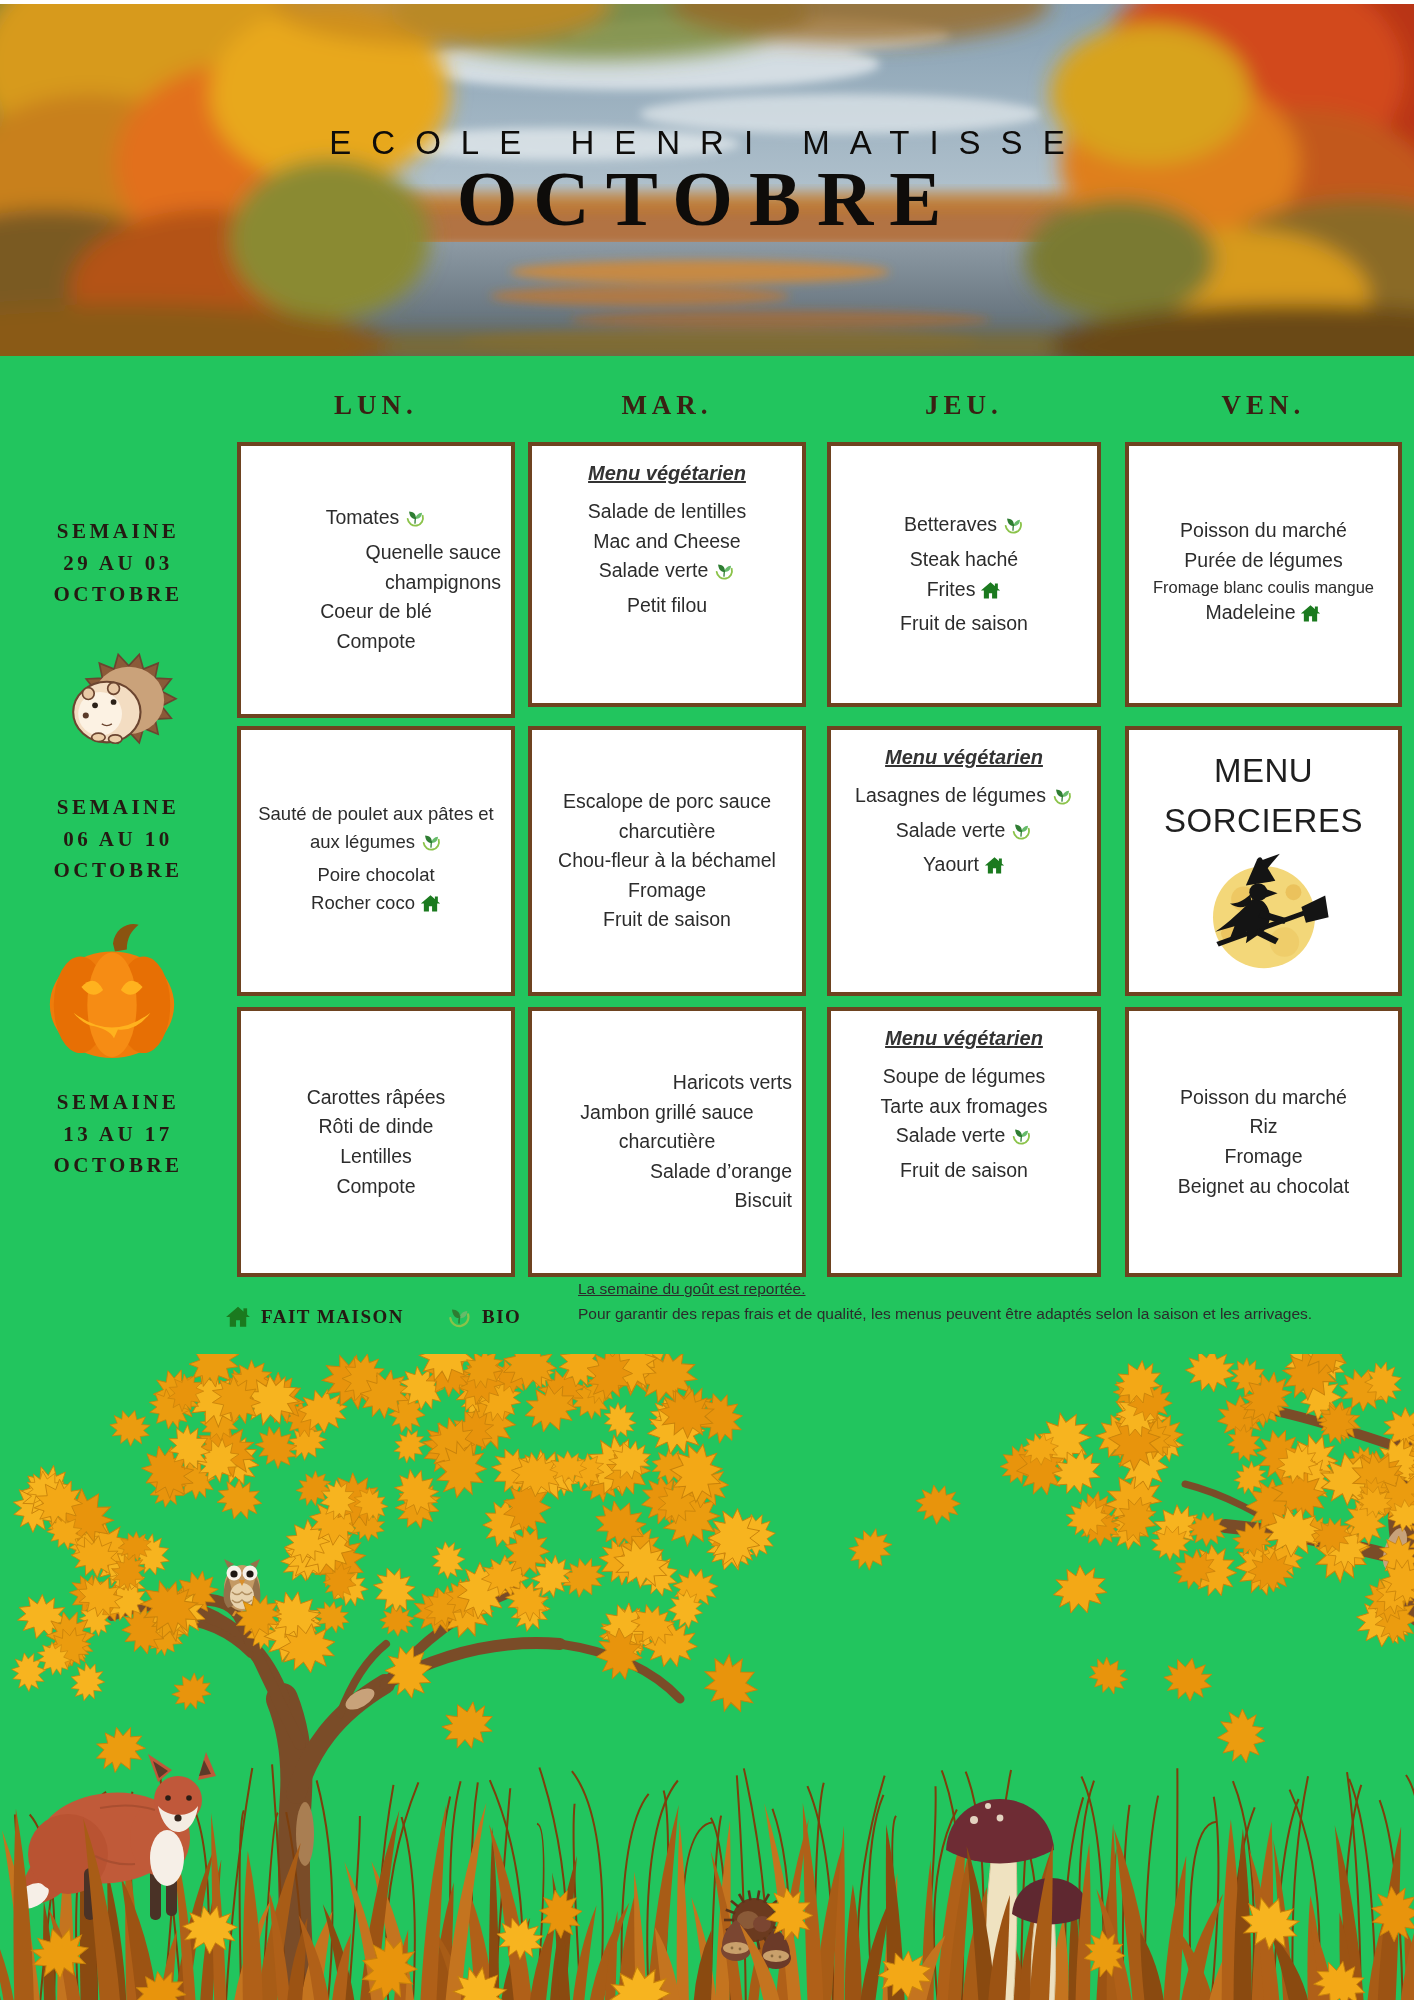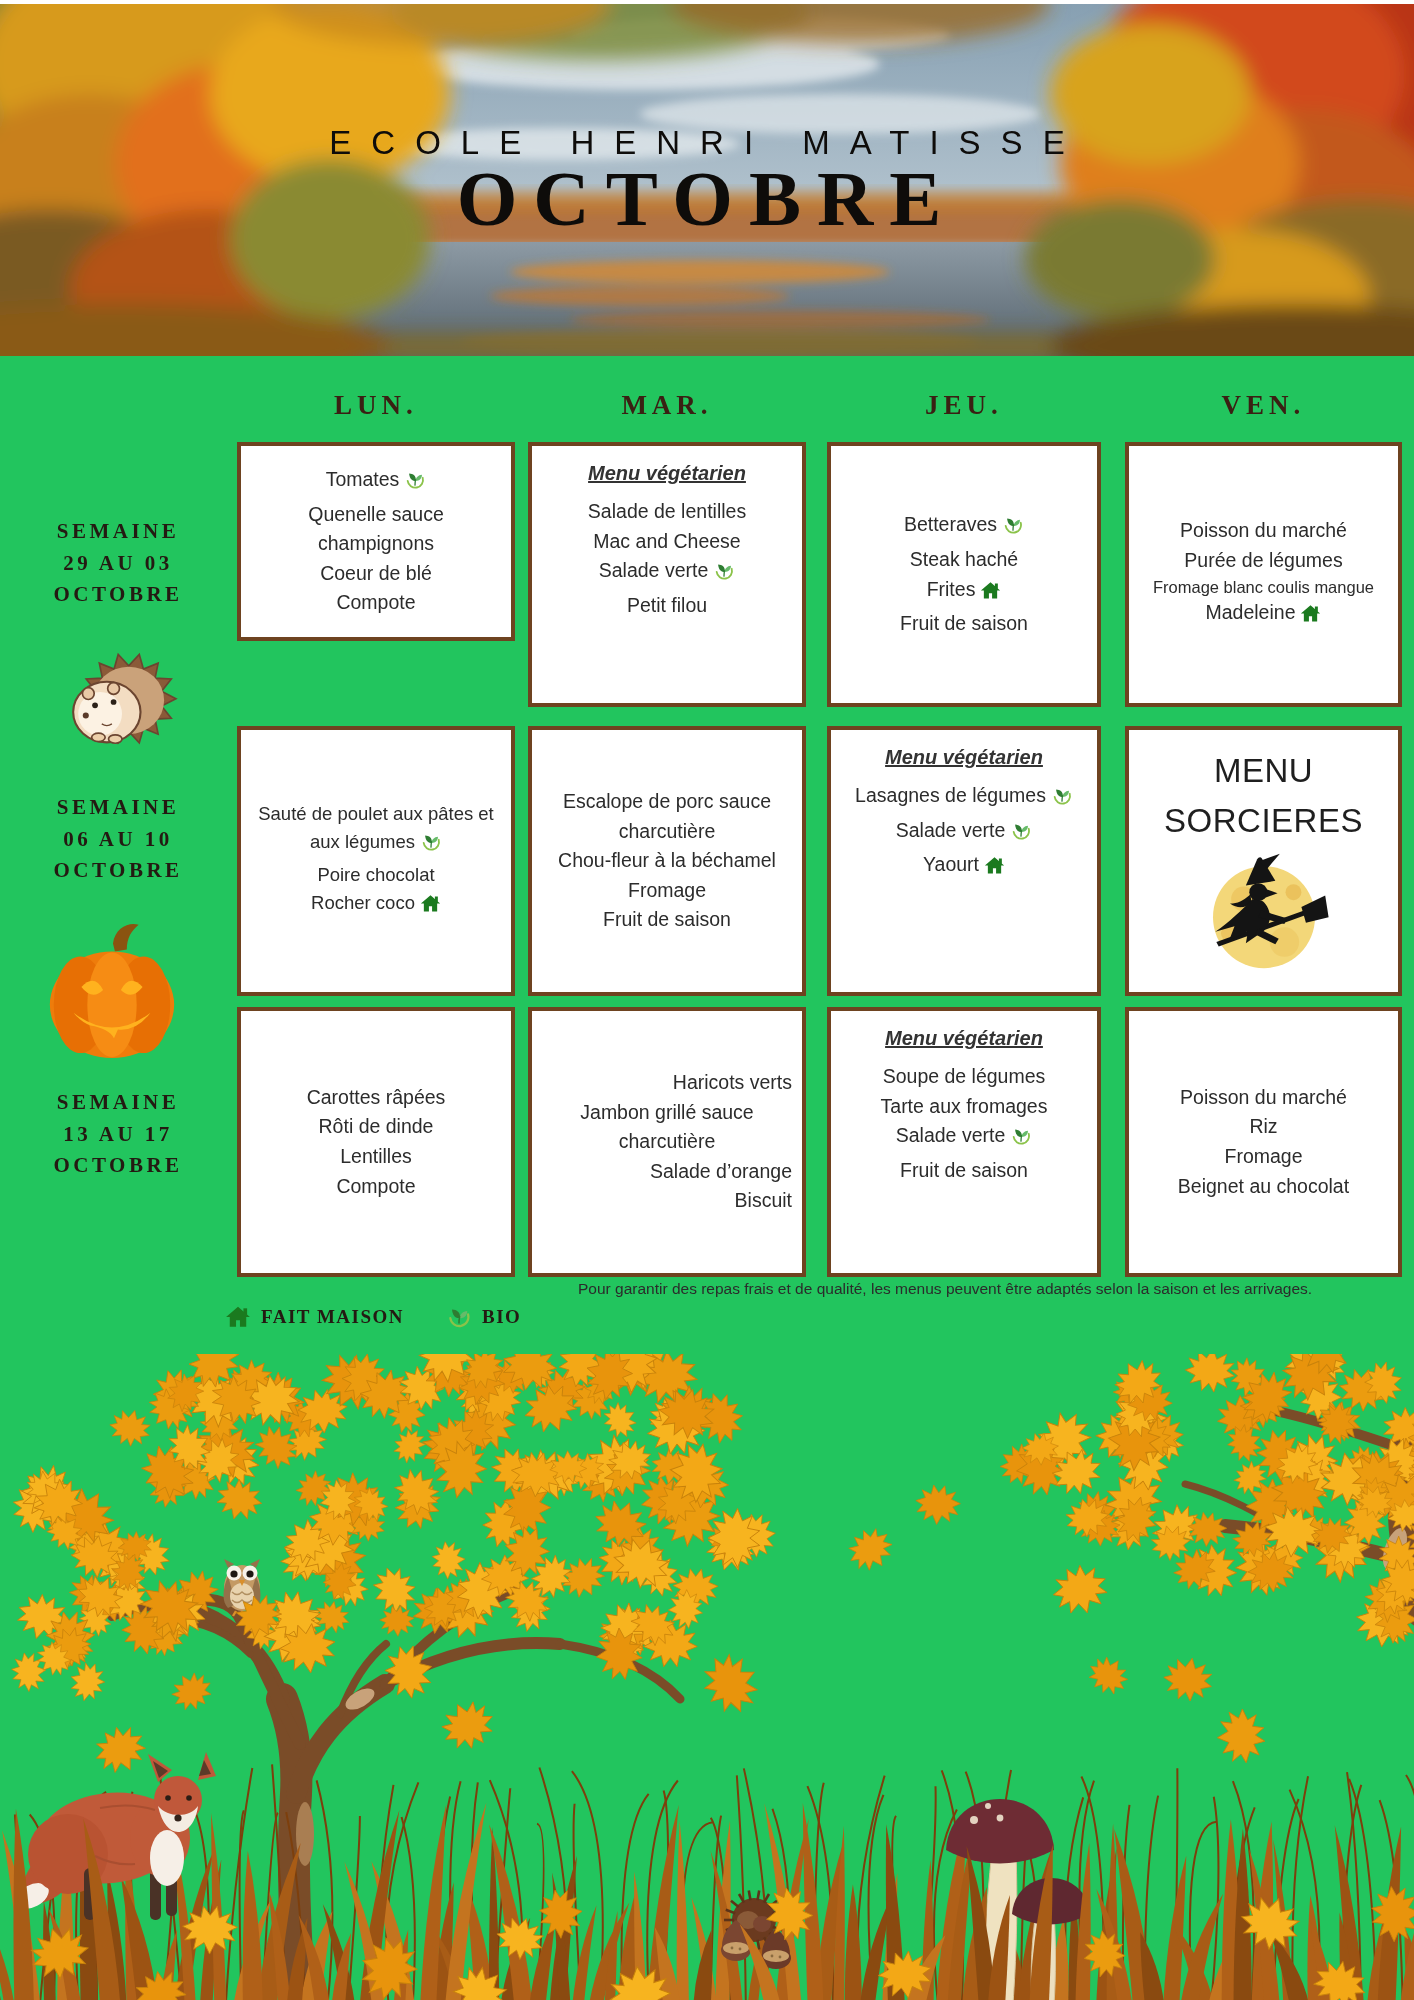--- a/index.html
+++ b/index.html
@@ -135,21 +135,21 @@
         <div>06 AU 10</div>
         <div>OCTOBRE</div>
       </div>
       <div class="week-label" style="top: 1083px;">
         <div>SEMAINE</div>
         <div>13 AU 17</div>
         <div>OCTOBRE</div>
       </div>
     </div>
   <div id="grid-cells">
-      <div class="cell" style="left: 237px; top: 438px; width: 278px; height: 199px;">
+      <div class="cell" style="left: 237px; top: 438px; width: 278px; height: 276px; text-align: right;">
         <div class="item"><span>Tomates</span><span class="inline-icon"><svg width="22" height="22" viewBox="0 0 24 24">
  <path d="M4,13 A8.4,8.4 0 1,0 20.4,9.6" stroke="#8bc34a" stroke-width="2" fill="none" stroke-linecap="round"></path>
  <path d="M11.8,13 C8,13 5.8,9.4 5.6,5 C10,5.2 13.4,7.6 12.8,12.4 Z" fill="#2e7d32"></path>
  <path d="M12.6,13.2 C12.8,9.4 15.6,6.6 19.6,6.4 C19.6,10.4 17,13.2 12.6,13.2 Z" fill="#66bb6a"></path>
  <path d="M12,17.6 C12,15 12.2,13.4 12.6,11.6" stroke="#2e7d32" stroke-width="1.4" fill="none" stroke-linecap="round"></path>
 </svg></span></div>
         <div class="item"><span>Quenelle sauce champignons</span></div>
         <div class="item"><span>Coeur de blé</span></div>
         <div class="item"><span>Compote</span></div>
       </div>
@@ -324,20 +324,21 @@
  <path d="M4,13 A8.4,8.4 0 1,0 20.4,9.6" stroke="#8bc34a" stroke-width="2" fill="none" stroke-linecap="round"></path>
  <path d="M11.8,13 C8,13 5.8,9.4 5.6,5 C10,5.2 13.4,7.6 12.8,12.4 Z" fill="#2e7d32"></path>
  <path d="M12.6,13.2 C12.8,9.4 15.6,6.6 19.6,6.4 C19.6,10.4 17,13.2 12.6,13.2 Z" fill="#66bb6a"></path>
  <path d="M12,17.6 C12,15 12.2,13.4 12.6,11.6" stroke="#2e7d32" stroke-width="1.4" fill="none" stroke-linecap="round"></path>
 </svg>
       </span>
     <span>BIO</span>
   </div>
 
   <div class="notes">
+    <div class="note1">La semaine du goût est reportée.</div>
     <div class="note2">Pour garantir des repas frais et de qualité, les menus peuvent être adaptés selon la saison et les arrivages.</div>
   </div>
 
   <svg class="scene" width="1414" height="650" viewBox="0 0 1414 650">
     <defs>
       <path id="mleaf" d="M0,-22 L5,-12 L14,-18 L12,-8 L22,-10 L16,-2 L24,2 L14,6 L18,14 L8,10 L6,20 L0,12 L-6,20 L-8,10 L-18,14 L-14,6 L-24,2 L-16,-2 L-22,-10 L-12,-8 L-14,-18 L-5,-12 Z" stroke="#c8820b" stroke-width="0.8"></path>
     </defs>
 
     <g stroke="#7a4c28" fill="none" stroke-linecap="round">
       <path d="M300,650 C294,560 292,500 296,440 C298,400 292,370 282,345" stroke-width="32"></path>

